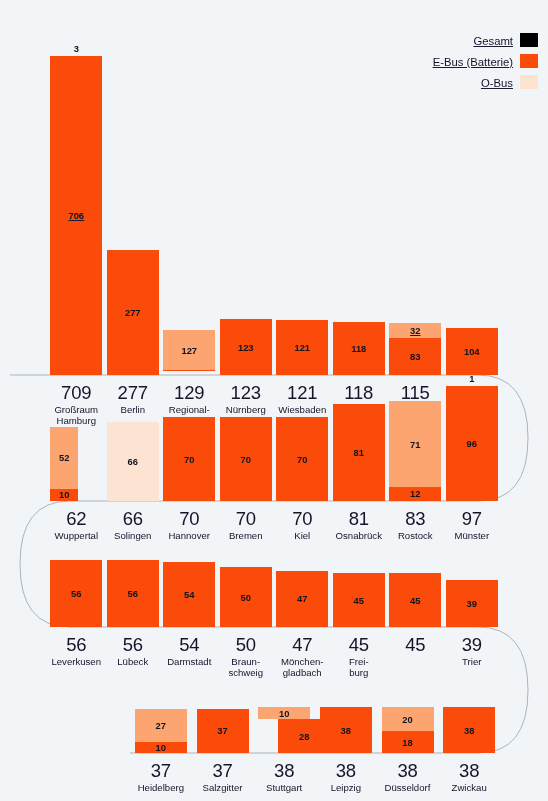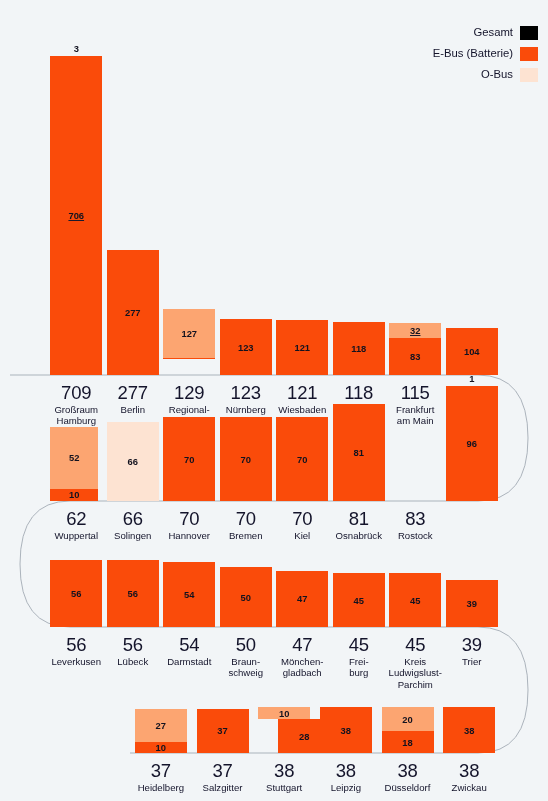--- a/index.html
+++ b/index.html
@@ -14,22 +14,23 @@
   #chart{position:absolute;left:0;top:0;width:548px;height:801px;}
 
   
   .header{position:absolute;right:10px;top:16px;text-align:right;}
   .title{
     font-size:12.3px;font-weight:bold;line-height:15.5px;
     color:#14142b;letter-spacing:.1px;
   }
   .legend{margin-top:10px;}
   .legend-row{
-    display:flex;align-items:flex-start;justify-content:flex-end;
+    display:flex;align-items:flex-end;justify-content:flex-end;
     height:21px;
+    text-decoration:underline;
   }
   .legend-label{font-size:11.3px;color:#14142b;margin-right:7px;}
   .legend-swatch{width:18px;height:14px;display:block;}
 
   
   .row{position:absolute;left:0;width:548px;}
   .bar-wrap{
     position:relative;
     display:flex;flex-direction:column;justify-content:flex-end;
     align-items:center;
@@ -106,21 +107,21 @@
           <div class="seg" style="background: rgb(250, 75, 10); height: 125.066px;">
             <span>277</span>
           </div>
         </div>
         <div class="lcol" style="left: 104.5px; width: 56.5px; top: 382px; pointer-events: auto;">
           <div class="total">277</div>
           <div class="name">
             <div>Berlin</div>
           </div>
         </div>
-        <div class="bar-wrap" style="position: absolute; width: 52px; left: 163.25px; top: 309px; height: 50px; pointer-events: auto;">
+        <div class="bar-wrap" style="position: absolute; width: 52px; left: 163.25px; top: 330px; height: 41px; pointer-events: auto;">
           <div class="seg" style="background: rgb(252, 165, 113); height: 57.3405px;">
             <span>127</span>
           </div>
           <div class="seg tiny" style="background: rgb(250, 75, 10); height: 0.903px;"></div>
         </div>
         <div class="lcol" style="left: 161px; width: 56.5px; top: 382px; pointer-events: auto;">
           <div class="total">129</div>
           <div class="name">
             <div>Regional-</div>
             <div>verkehr</div>
@@ -181,21 +182,21 @@
           </div>
         </div>
         <div class="lcol" style="left: 443.5px; width: 56.5px; top: 382px; pointer-events: auto;">
           <div class="total">104</div>
           <div class="name">
             <div>München</div>
           </div>
         </div>
       </div>
       <div class="row" style="top: 0px; height: 801px; pointer-events: none;">
-        <div class="bar-wrap" style="position: absolute; width: 48px; left: 50.25px; top: 426.6px; height: 74.4px; pointer-events: auto; align-items: flex-end;">
+        <div class="bar-wrap" style="position: absolute; width: 28px; left: 50.25px; top: 426.6px; height: 74.4px; pointer-events: auto; align-items: flex-end;">
           <div class="seg" style="background: rgb(252, 165, 113); height: 62.4px;">
             <span>52</span>
           </div>
           <div class="seg" style="background: rgb(250, 75, 10); height: 12px;">
             <span>10</span>
           </div>
         </div>
         <div class="lcol" style="left: 48px; width: 56.5px; top: 508px; pointer-events: auto;">
           <div class="total">62</div>
           <div class="name">
@@ -250,31 +251,45 @@
           <div class="seg" style="background: rgb(250, 75, 10); height: 97.2px;">
             <span>81</span>
           </div>
         </div>
         <div class="lcol" style="left: 330.5px; width: 56.5px; top: 508px; pointer-events: auto;">
           <div class="total">81</div>
           <div class="name">
             <div>Osnabrück</div>
           </div>
         </div>
+        <div class="bar-wrap" style="position: absolute; width: 52px; left: 389.25px; top: 401.4px; height: 99.6px; pointer-events: auto;">
+          <div class="seg" style="background: rgb(252, 165, 113); height: 85.2px;">
+            <span>71</span>
+          </div>
+          <div class="seg" style="background: rgb(250, 75, 10); height: 14.4px;">
+            <span>12</span>
+          </div>
+        </div>
         <div class="lcol" style="left: 387px; width: 56.5px; top: 508px; pointer-events: auto;">
           <div class="total">83</div>
           <div class="name">
             <div>Rostock</div>
           </div>
         </div>
         <div class="bar-wrap" style="position: absolute; width: 52px; left: 445.75px; top: 385.8px; height: 115.2px; pointer-events: auto;">
           <div class="seg" style="background: rgb(250, 75, 10); height: 115.2px;">
             <span>96</span>
           </div>
           <div class="above" style="top: -12px;">1</div>
+        </div>
+        <div class="lcol" style="left: 443.5px; width: 56.5px; top: 508px; pointer-events: auto;">
+          <div class="total">97</div>
+          <div class="name">
+            <div>Münster</div>
+          </div>
         </div>
       </div>
       <div class="row" style="top: 0px; height: 801px; pointer-events: none;">
         <div class="bar-wrap" style="position: absolute; width: 52px; left: 50.25px; top: 559.8px; height: 67.2px; pointer-events: auto;">
           <div class="seg" style="background: rgb(250, 75, 10); height: 67.2px;">
             <span>56</span>
           </div>
         </div>
         <div class="lcol" style="left: 48px; width: 56.5px; top: 634px; pointer-events: auto;">
           <div class="total">56</div>
@@ -340,25 +355,20 @@
             <div>burg</div>
           </div>
         </div>
         <div class="bar-wrap" style="position: absolute; width: 52px; left: 389.25px; top: 573px; height: 54px; pointer-events: auto;">
           <div class="seg" style="background: rgb(250, 75, 10); height: 54px;">
             <span>45</span>
           </div>
         </div>
         <div class="lcol" style="left: 387px; width: 56.5px; top: 634px; pointer-events: auto;">
           <div class="total">45</div>
-          <div class="name">
-            <div>Kreis</div>
-            <div>Ludwigslust-</div>
-            <div>Parchim</div>
-          </div>
         </div>
         <div class="bar-wrap" style="position: absolute; width: 52px; left: 445.75px; top: 580.2px; height: 46.8px; pointer-events: auto;">
           <div class="seg" style="background: rgb(250, 75, 10); height: 46.8px;">
             <span>39</span>
           </div>
         </div>
         <div class="lcol" style="left: 443.5px; width: 56.5px; top: 634px; pointer-events: auto;">
           <div class="total">39</div>
           <div class="name">
             <div>Trier</div>

